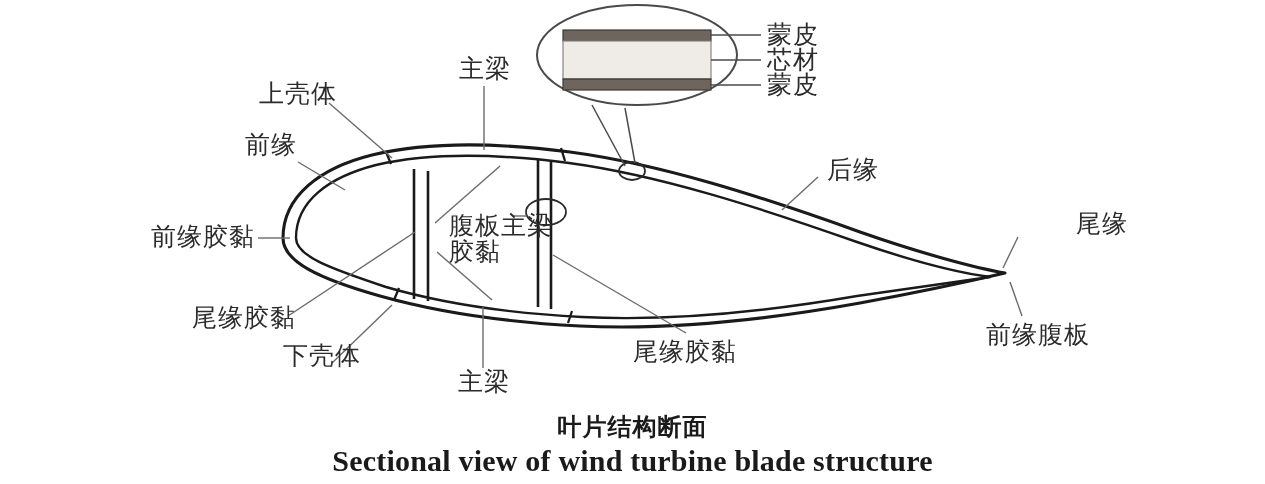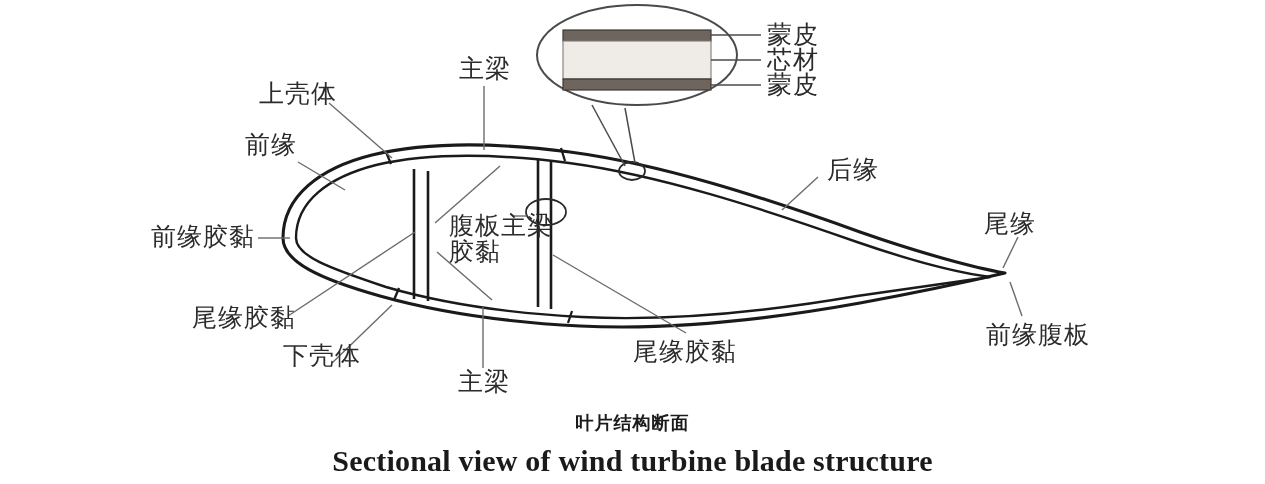--- a/index.html
+++ b/index.html
@@ -40,21 +40,21 @@
   .caption {
     position: absolute;
     left: 0;
     width: 1265px;
     text-align: center;
     color: #1a1a1a;
   }
   .caption-cn {
     top: 411px;
     font-family: "DejaVu Sans", "Liberation Sans", sans-serif;
-    font-size: 18px;
+    font-size: 24px;
     font-weight: bold;
     letter-spacing: 1px;
   }
   .caption-en {
     top: 444px;
     font-family: "Liberation Serif", "DejaVu Serif", serif;
     font-size: 30px;
     font-weight: bold;
     letter-spacing: 0.2px;
   }
@@ -175,21 +175,21 @@
 
   <div class="lbl" style="left:283px; top:344px;">下壳体</div>
 
   <div class="lbl" style="left:458px; top:370px;">主梁</div>
 
   <div class="lbl two-line" style="left:434px; top:213px;margin-left:15px;">腹板主梁
 胶黏</div>
 
   <div class="lbl" style="left:827px; top:158px;">后缘</div>
 
-  <div class="lbl" style="left:984px; top:212px;">尾缘</div>
+  <div class="lbl" style="left:1076px; top:212px;">尾缘</div>
 
   <div class="lbl" style="left:633px; top:340px;">尾缘胶黏</div>
 
   <div class="lbl" style="left:986px; top:323px;">前缘腹板</div>
 
   <div class="caption caption-cn">叶片结构断面</div>
   <div class="caption caption-en">Sectional view of wind turbine blade structure</div>
 
 </div>
 

